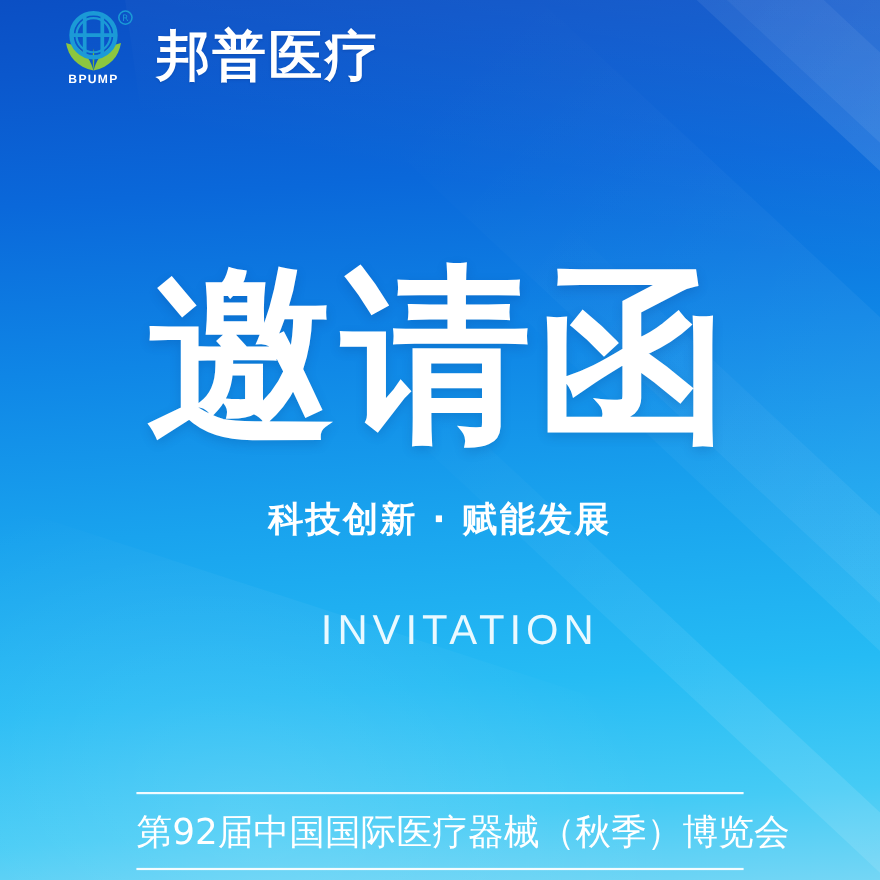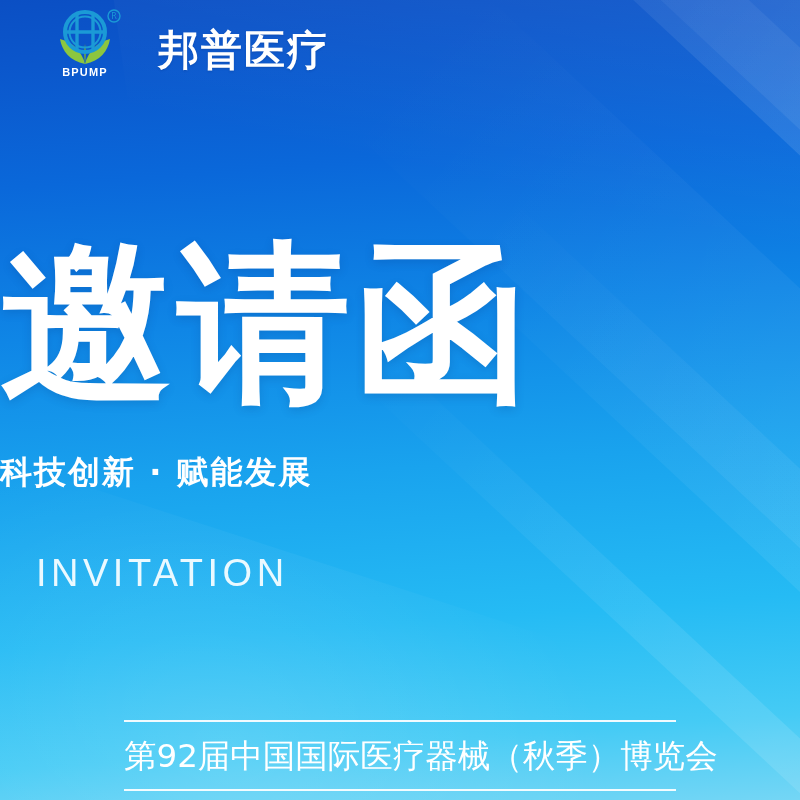--- a/index.html
+++ b/index.html
@@ -130,35 +130,35 @@
     color: #ffffff;
     font-weight: bold;
     font-size: 11px;
     letter-spacing: 1.2px;
     line-height: 1;
     margin-top: -3px;
     font-family: "Liberation Sans", sans-serif;
   }
   .brand-name {
     color: #ffffff;
-    font-size: 41px;
+    font-size: 49px;
     font-weight: bold;
     letter-spacing: 2px;
     line-height: 1;
     margin-top: 2px;
     text-shadow: 0 1px 2px rgba(0,40,110,.25);
     font-family: "DejaVu Sans", "Liberation Sans", sans-serif;
-    margin-left: 16px;
   }
 
   
   .center {
     position: absolute;
     top: 0; left: 0; right: 0;
     z-index: 4;
+    text-align: center;
   }
   .headline {
     margin-top: 238px;
     color: #ffffff;
     font-size: 172px;
     font-weight: bold;
     line-height: 1;
     letter-spacing: 6px;
     text-shadow: 0 3px 10px rgba(0,50,120,.18);
     font-family: "DejaVu Sans", "Liberation Sans", sans-serif;

